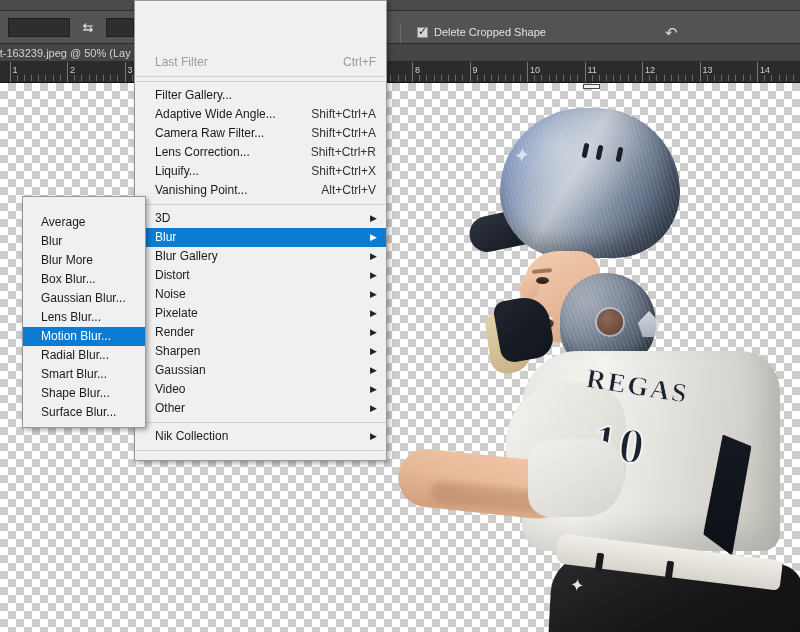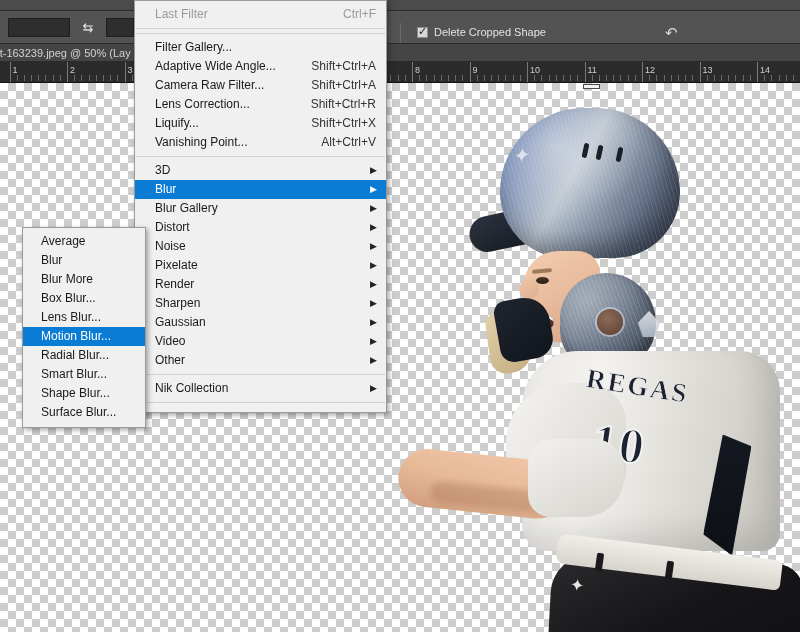--- a/index.html
+++ b/index.html
@@ -258,28 +258,28 @@
     background: #1a1a1c; transform: rotate(8deg);
   }
 
   
   .menu {
     position: absolute; background: #f0f0f0;
     border: 1px solid #9a9a9a; box-shadow: 2px 2px 5px rgba(0,0,0,.35);
     font-size: 12px; color: #1a1a1a;
   }
   #filter-menu { left: 134px; top: 0; width: 253px; padding: 4px 0 5px 0; }
-  #blur-submenu { left: 22px; top: 196px; width: 124px; padding: 4px 0 5px 0; margin-top: 31px; }
+  #blur-submenu { left: 22px; top: 196px; width: 124px; padding: 16px 0 5px 0; }
 
   .mi {
     position: relative; height: 19px; line-height: 19px;
     padding: 0 10px 0 20px; white-space: nowrap; cursor: default;
   }
   .mi.pad-sub { padding-left: 18px; }
-  .mi.disabled { color: #9a9a9a; }
+  .mi.disabled { color: #9a9a9a; margin-top: 48px; }
   .mi.selected { background: #0a7cd4; color: #ffffff; }
   .mi .sc {
     position: absolute; right: 10px; top: 0; color: #333; font-size: 12px;
   }
   .mi.disabled .sc { color: #9a9a9a; }
   .mi .arrow {
     position: absolute; right: 9px; top: 0; font-size: 9px; line-height: 19px; color: #222;
   }
   .mi.selected .arrow { color: #fff; }
   .msep { height: 1px; margin: 4px 1px 4px 1px; background: #d0d0d0; }
@@ -502,20 +502,21 @@
       <div class="msep"></div>
       <div class="mi"><span>Nik Collection</span><span class="arrow">▶</span></div>
       <div class="msep"></div>
     </div>
 
   <div class="menu" id="blur-submenu">
       <div class="mi pad-sub"><span>Average</span></div>
       <div class="mi pad-sub"><span>Blur</span></div>
       <div class="mi pad-sub"><span>Blur More</span></div>
       <div class="mi pad-sub"><span>Box Blur...</span></div>
+      <div class="mi pad-sub"><span>Gaussian Blur...</span></div>
       <div class="mi pad-sub"><span>Lens Blur...</span></div>
       <div class="mi selected pad-sub"><span>Motion Blur...</span></div>
       <div class="mi pad-sub"><span>Radial Blur...</span></div>
       <div class="mi pad-sub"><span>Smart Blur...</span></div>
       <div class="mi pad-sub"><span>Shape Blur...</span></div>
       <div class="mi pad-sub"><span>Surface Blur...</span></div>
     </div>
 
 </div>
 

